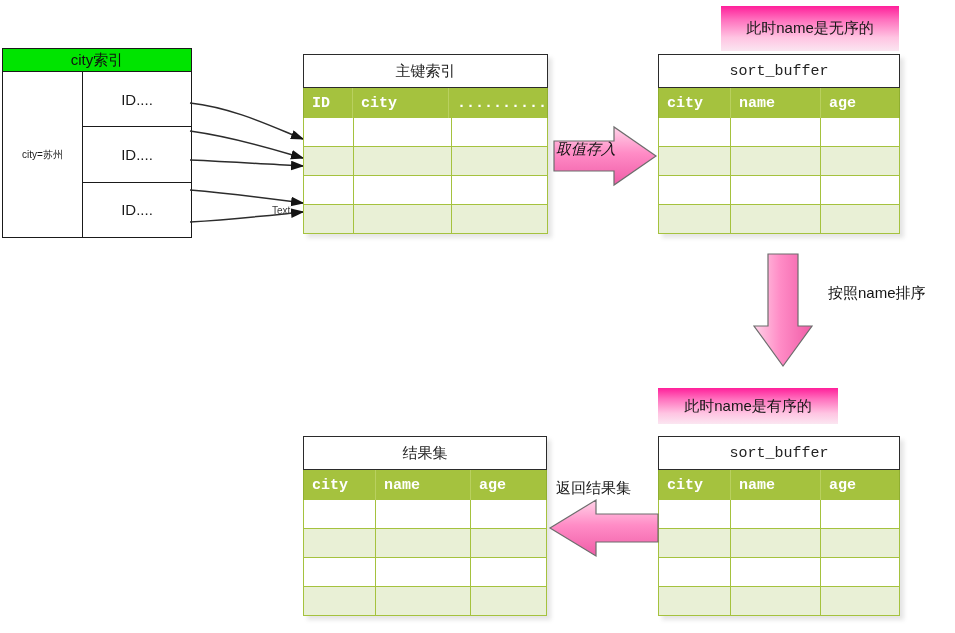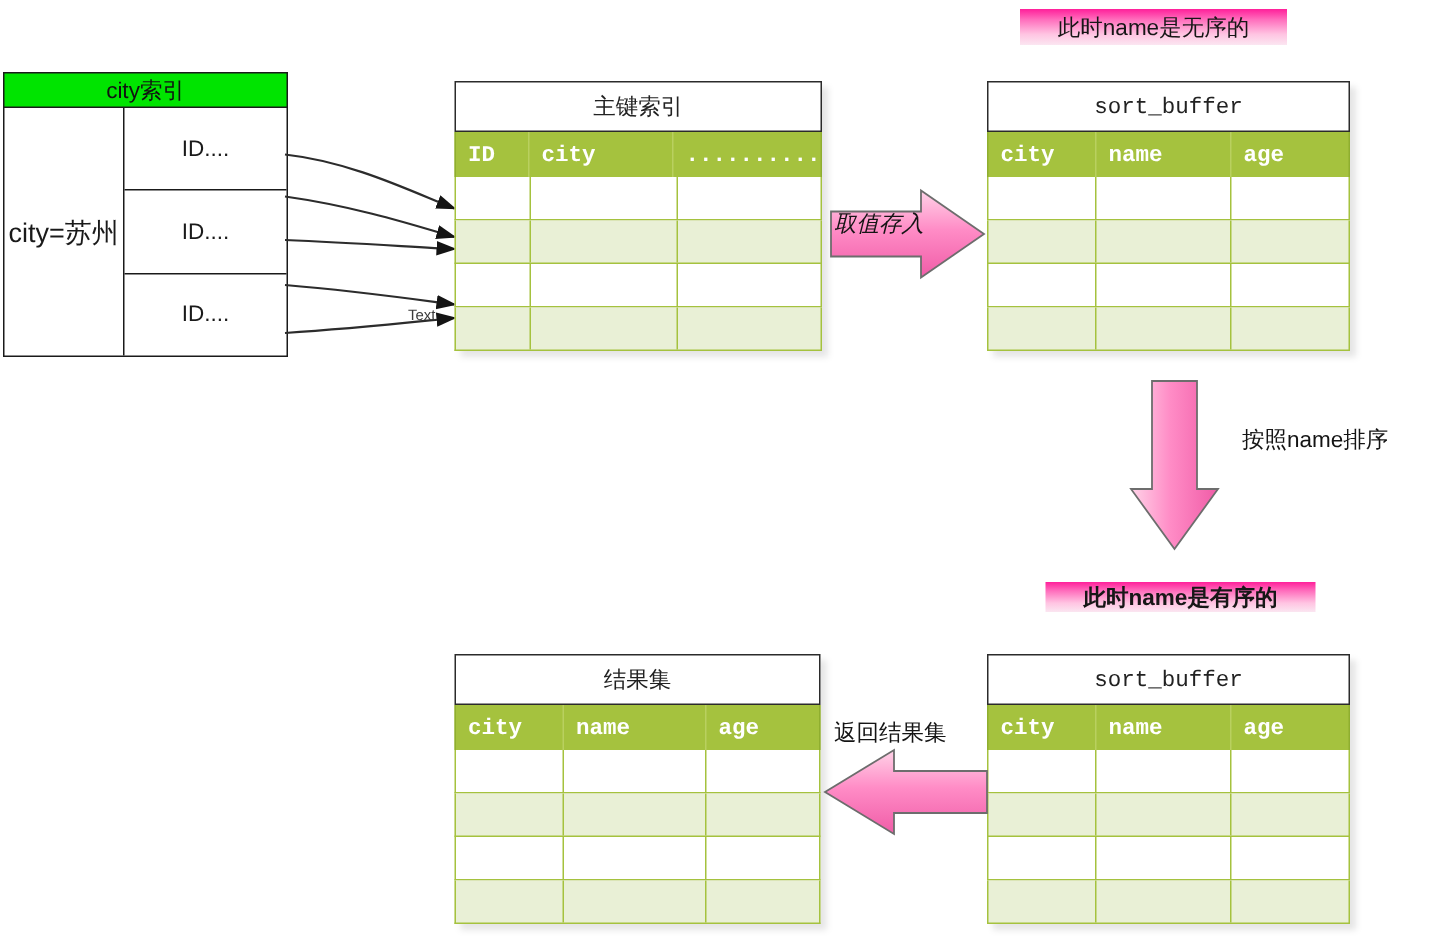--- a/index.html
+++ b/index.html
@@ -63,21 +63,21 @@
     box-sizing:border-box;display:flex;align-items:center;justify-content:center;
     font-size:15px;color:#111;
   }
   #city-index .ci-body{
     display:flex;height:166px;
     border:1.5px solid #1a1a1a;border-top:none;box-sizing:border-box;
     background:#fff;
   }
   #city-index .ci-left{
     width:80px;display:flex;align-items:center;justify-content:center;
-    font-size:18px;border-right:1.5px solid #1a1a1a;box-sizing:border-box;
+    font-size:10px;border-right:1.5px solid #1a1a1a;box-sizing:border-box;
   }
   #city-index .ci-right{flex:1;display:flex;flex-direction:column;}
   #city-index .ci-right .ci-cell{
     flex:1;display:flex;align-items:center;justify-content:center;
     font-size:15px;border-bottom:1.4px solid #1a1a1a;box-sizing:border-box;
   }
   #city-index .ci-right .ci-cell:last-child{border-bottom:none;}
 
   
   .note{
@@ -168,21 +168,21 @@
           <stop offset="0%" stop-color="#ffd3e8"></stop>
           <stop offset="45%" stop-color="#ff8cc6"></stop>
           <stop offset="100%" stop-color="#f05ca7"></stop>
         </linearGradient>
       </defs>
       <path d="M2,16 L62,16 L62,2 L104,31 L62,60 L62,46 L2,46 Z" fill="url(#gpinkR)" stroke="#6d6d6d" stroke-width="1.2"></path>
     </svg>
   </div>
   <div class="arrow-label onarrow" style="left:556px;top:140px;font-style:italic;">取值存入</div>
 
-  <div class="note" style="left:680px;top:6px;width:178px;height:24px;">此时name是无序的</div>
+  <div class="note" style="left:721px;top:6px;width:178px;height:45px;">此时name是无序的</div>
 
   <div class="tbl" id="sort-buffer-top" style="left:658px;top:54px;width:242px;">
     <div class="shadow"></div>
     <div class="title" style="height:34px;">sort_buffer</div>
     <div class="hdr" style="height:30px;">
       <div class="cell" style="width:72px;">city</div>
       <div class="cell" style="width:90px;">name</div>
       <div class="cell" style="flex:1;">age</div>
     </div>
     <div class="row plain" style="height:29px;">
@@ -214,21 +214,21 @@
           <stop offset="0%" stop-color="#ffd3e8"></stop>
           <stop offset="45%" stop-color="#ff8cc6"></stop>
           <stop offset="100%" stop-color="#f05ca7"></stop>
         </linearGradient>
       </defs>
       <path d="M16,2 L46,2 L46,74 L60,74 L31,114 L2,74 L16,74 Z" fill="url(#gpinkD)" stroke="#6d6d6d" stroke-width="1.2"></path>
     </svg>
   </div>
   <div class="arrow-label" style="left:828px;top:284px;">按照name排序</div>
 
-  <div class="note" style="left:697px;top:388px;width:180px;height:20px;font-weight:bold;">此时name是有序的</div>
+  <div class="note" style="left:658px;top:388px;width:180px;height:36px;">此时name是有序的</div>
 
   <div class="tbl" id="sort-buffer-bottom" style="left:658px;top:436px;width:242px;">
     <div class="shadow"></div>
     <div class="title" style="height:34px;">sort_buffer</div>
     <div class="hdr" style="height:30px;">
       <div class="cell" style="width:72px;">city</div>
       <div class="cell" style="width:90px;">name</div>
       <div class="cell" style="flex:1;">age</div>
     </div>
     <div class="row plain" style="height:29px;">

